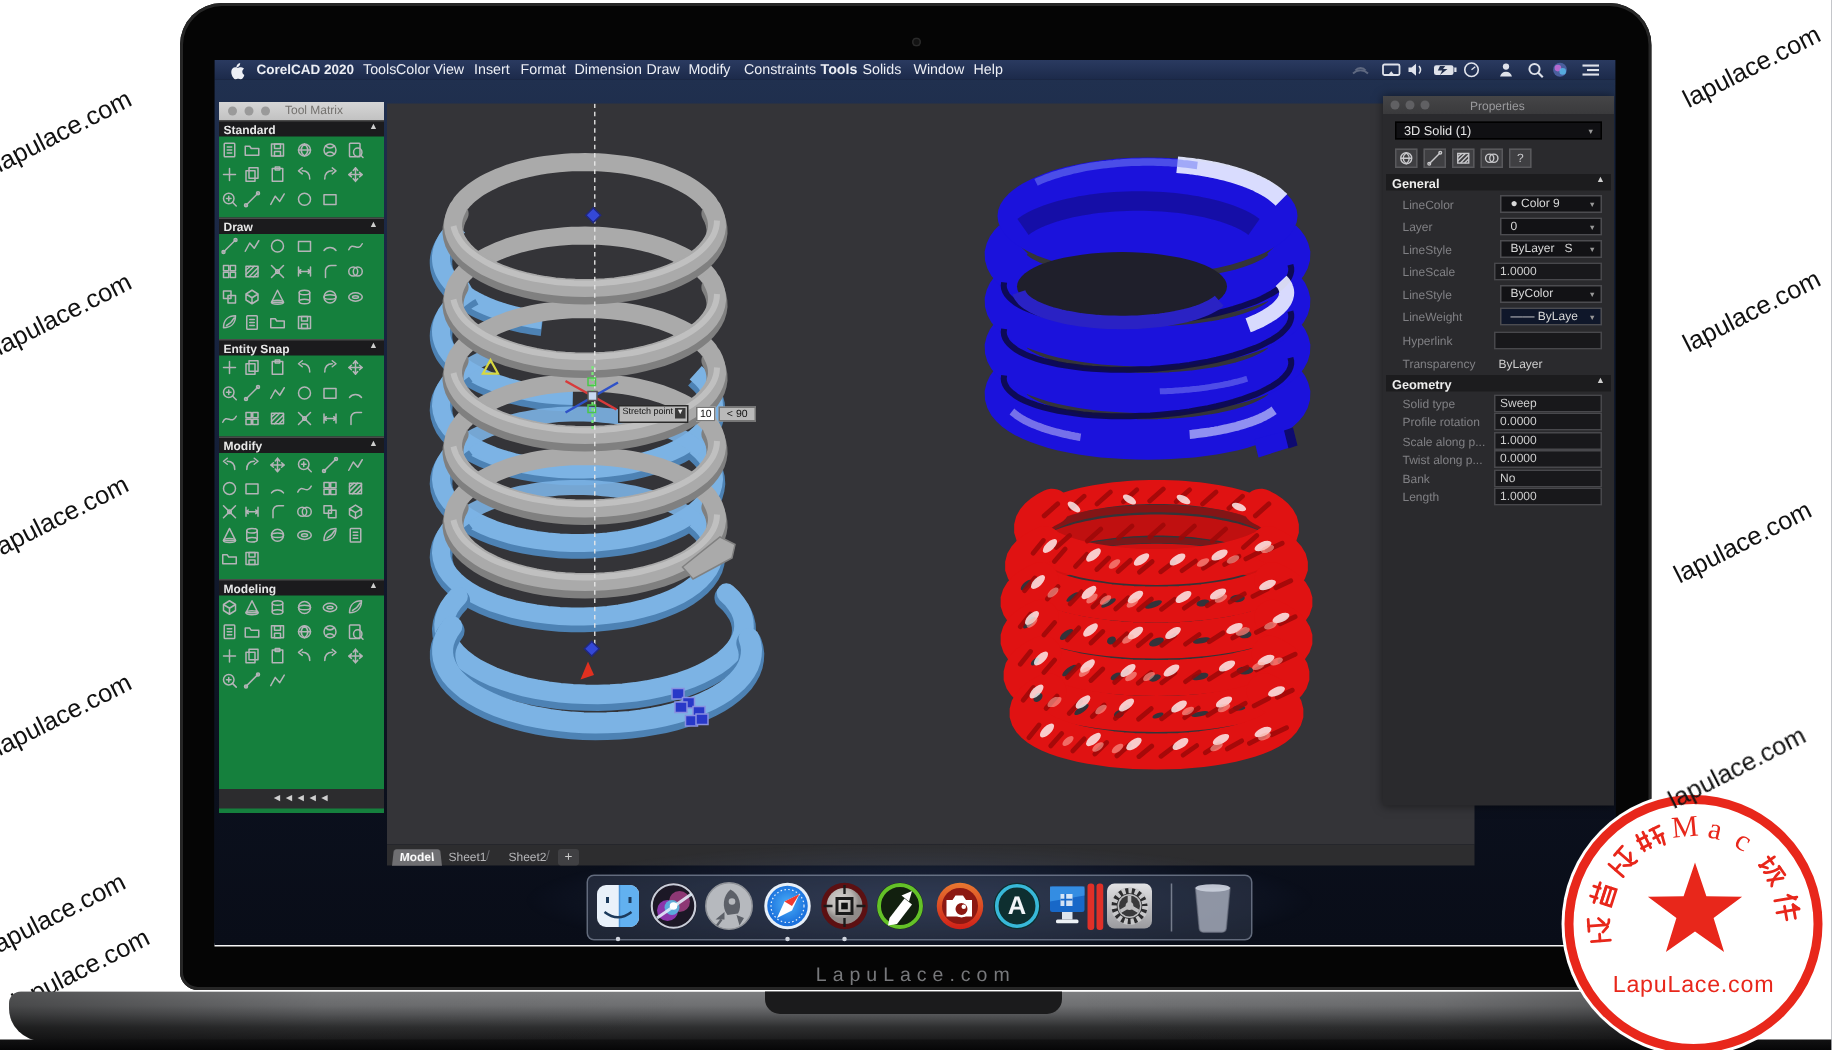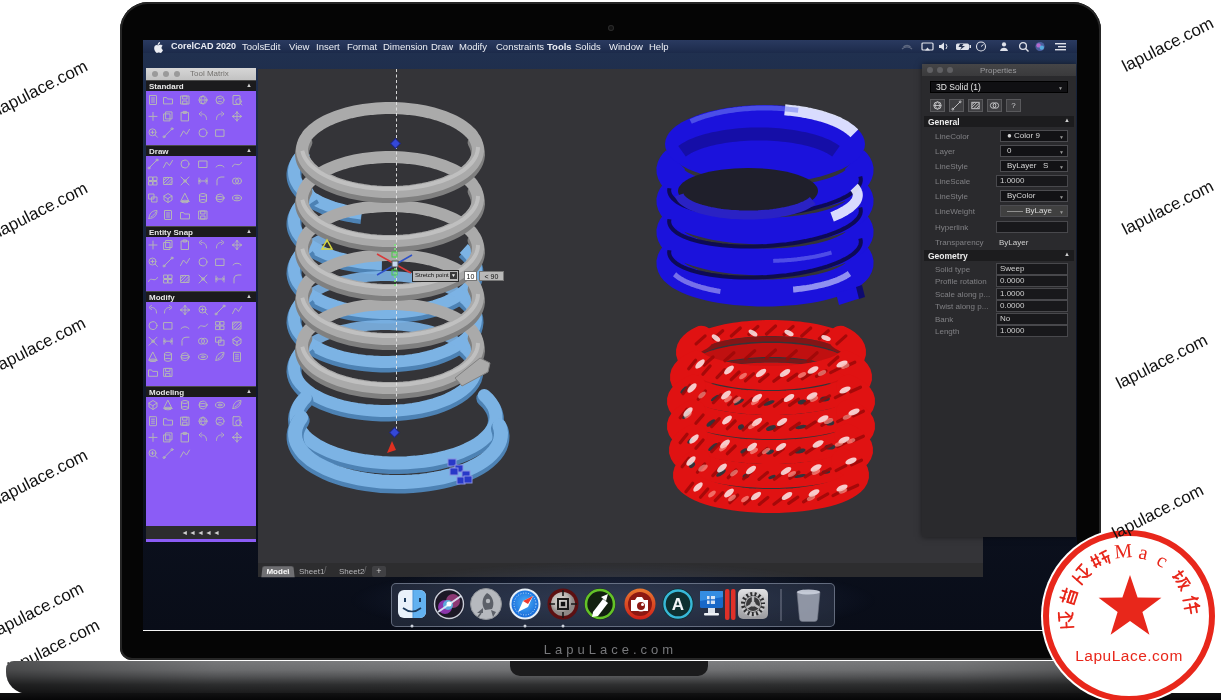--- a/index.html
+++ b/index.html
@@ -38,21 +38,21 @@
 <div class="abs" style="left:120px;top:642px;width:981px;height:16px;color:#77787b;
  font-size:13px;letter-spacing:4px;text-align:center">LapuLace.com</div>
 
 <div class="abs" id="screen" style="left:143px;top:40px;width:934px;height:590px;background:#11182b;overflow:hidden">
  <div class="abs" style="left:0;top:13px;width:934px;height:577px;
   background:linear-gradient(#20304f 0%,#1b2845 18%,#15203a 40%,#101729 62%,#0b101d 82%,#090d18 100%)"></div>
 
 <div class="abs" style="left:0;top:0;width:934px;height:13px;background:linear-gradient(#2a3a60,#1c2a4a)">
 <span class="abs" style="left:28px;top:0px;font-size:9px;line-height:13.5px;color:#eceef4;font-weight:bold">CorelCAD 2020</span>
 <span class="abs" style="left:99px;top:0px;font-size:9.5px;line-height:13.5px;color:#eceef4;font-weight:normal">Tools</span>
-<span class="abs" style="left:121px;top:0px;font-size:9.5px;line-height:13.5px;color:#eceef4;font-weight:normal">Edit</span>
+<span class="abs" style="left:121px;top:0px;font-size:9.5px;line-height:13.5px;color:#eceef4;font-weight:normal">Color</span>
 <span class="abs" style="left:146px;top:0px;font-size:9.5px;line-height:13.5px;color:#eceef4;font-weight:normal">View</span>
 <span class="abs" style="left:173px;top:0px;font-size:9.5px;line-height:13.5px;color:#eceef4;font-weight:normal">Insert</span>
 <span class="abs" style="left:204px;top:0px;font-size:9.5px;line-height:13.5px;color:#eceef4;font-weight:normal">Format</span>
 <span class="abs" style="left:240px;top:0px;font-size:9.5px;line-height:13.5px;color:#eceef4;font-weight:normal">Dimension</span>
 <span class="abs" style="left:288px;top:0px;font-size:9.5px;line-height:13.5px;color:#eceef4;font-weight:normal">Draw</span>
 <span class="abs" style="left:316px;top:0px;font-size:9.5px;line-height:13.5px;color:#eceef4;font-weight:normal">Modify</span>
 <span class="abs" style="left:353px;top:0px;font-size:9.5px;line-height:13.5px;color:#eceef4;font-weight:normal">Constraints</span>
 <span class="abs" style="left:404px;top:0px;font-size:9.5px;line-height:13.5px;color:#eceef4;font-weight:bold">Tools</span>
 <span class="abs" style="left:432px;top:0px;font-size:9.5px;line-height:13.5px;color:#eceef4;font-weight:normal">Solids</span>
 <span class="abs" style="left:466px;top:0px;font-size:9.5px;line-height:13.5px;color:#eceef4;font-weight:normal">Window</span>
@@ -80,21 +80,21 @@
 <rect x="155" y="2" width="11" height="1.4"></rect>
           <rect x="158" y="5" width="8" height="1.4"></rect>
           <rect x="155" y="8" width="11" height="1.4"></rect>
 </g>
       </svg>
 
 <svg class="abs" style="left:11px;top:1.5px" width="9" height="11" viewBox="0 0 814 1000">
         <path fill="#eceef4" d="M788 341c-6 4-107 61-107 188 0 147 129 199 133 200-1 3-21 71-68 141-42 61-86 123-153 123s-84-39-161-39c-75 0-102 40-163 40s-104-57-153-127C60 786 14 664 14 548c0-186 121-285 240-285 63 0 116 42 156 42 38 0 97-44 169-44 27 0 125 2 209 80zM552 0c8 68-20 135-59 184-39 47-103 84-165 84-7-66 21-131 60-178C427 41 497 3 552 0z"></path>
       </svg>
 </div>
-<div class="abs" style="left:3px;top:28px;width:110px;height:474px;background:#8b5cf6">
+<div class="abs" style="left:3px;top:28px;width:110px;height:474px;background:#15803d">
 <div class="abs" style="left:0;top:0;width:110px;height:12px;background:linear-gradient(#d6d6d6,#c2c2c2)">
 <span class="abs" style="left:6px;top:3px;width:6px;height:6px;border-radius:50%;background:#9a9a9a"></span>
 <span class="abs" style="left:17px;top:3px;width:6px;height:6px;border-radius:50%;background:#9a9a9a"></span>
 <span class="abs" style="left:28px;top:3px;width:6px;height:6px;border-radius:50%;background:#9a9a9a"></span>
 <span class="abs" style="left:44px;top:1px;font-size:8px;color:#74726f">Tool Matrix</span>
       </div>
 <div class="abs" style="left:0;top:12px;width:110px;height:11px;background:#1b1b1d;border-top:1px solid #4a4a4a">
         <span class="abs" style="left:3px;top:1px;font-size:8px;font-weight:bold;color:#e8e8e8">Standard</span>
         <span class="abs" style="right:4px;top:1px;font-size:6px;color:#cfcfcf">▲</span>
       </div>
@@ -851,21 +851,21 @@
 <div class="abs" style="left:78px;top:66px;width:68px;height:12px;background:#121215;border:1px solid #4c4c50;font-size:8px;color:#d8d8d8;line-height:10px;padding-left:6px">● Color 9<span class="abs" style="right:3px;top:1px;font-size:5px;color:#999">▼</span></div>
 <span class="abs" style="left:13px;top:83px;font-size:8px;color:#808084">Layer</span>
 <div class="abs" style="left:78px;top:81px;width:68px;height:12px;background:#121215;border:1px solid #4c4c50;font-size:8px;color:#d8d8d8;line-height:10px;padding-left:6px">0<span class="abs" style="right:3px;top:1px;font-size:5px;color:#999">▼</span></div>
 <span class="abs" style="left:13px;top:98px;font-size:8px;color:#808084">LineStyle</span>
 <div class="abs" style="left:78px;top:96px;width:68px;height:12px;background:#121215;border:1px solid #4c4c50;font-size:8px;color:#d8d8d8;line-height:10px;padding-left:6px">ByLayer&nbsp;&nbsp;&nbsp;S<span class="abs" style="right:3px;top:1px;font-size:5px;color:#999">▼</span></div>
 <span class="abs" style="left:13px;top:113px;font-size:8px;color:#808084">LineScale</span>
 <div class="abs" style="left:74px;top:111px;width:72px;height:12px;background:#18181b;border:1px solid #48484c;font-size:8px;color:#cfcfcf;line-height:10px;padding-left:3px">1.0000</div>
 <span class="abs" style="left:13px;top:128px;font-size:8px;color:#808084">LineStyle</span>
 <div class="abs" style="left:78px;top:126px;width:68px;height:12px;background:#121215;border:1px solid #4c4c50;font-size:8px;color:#d8d8d8;line-height:10px;padding-left:6px">ByColor<span class="abs" style="right:3px;top:1px;font-size:5px;color:#999">▼</span></div>
 <span class="abs" style="left:13px;top:143px;font-size:8px;color:#808084">LineWeight</span>
-<div class="abs" style="left:78px;top:141px;width:68px;height:12px;background:#404040;border:1px solid #4c4c50;font-size:8px;color:#d8d8d8;line-height:10px;padding-left:6px">—— ByLaye<span class="abs" style="right:3px;top:1px;font-size:5px;color:#999">▼</span></div>
+<div class="abs" style="left:78px;top:141px;width:68px;height:12px;background:#0f172a;border:1px solid #4c4c50;font-size:8px;color:#d8d8d8;line-height:10px;padding-left:6px">—— ByLaye<span class="abs" style="right:3px;top:1px;font-size:5px;color:#999">▼</span></div>
 <span class="abs" style="left:13px;top:159px;font-size:8px;color:#808084">Hyperlink</span>
 <div class="abs" style="left:74px;top:157px;width:72px;height:12px;background:#18181b;border:1px solid #48484c;font-size:8px;color:#cfcfcf;line-height:10px;padding-left:3px"></div>
 <span class="abs" style="left:13px;top:174px;font-size:8px;color:#808084">Transparency</span>
 <span class="abs" style="left:77px;top:174px;font-size:8px;color:#cfcfcf">ByLayer</span>
 <div class="abs" style="left:2px;top:186px;width:150px;height:11px;background:#1c1c1e">
         <span class="abs" style="left:4px;top:1px;font-size:8.5px;font-weight:bold;color:#ededed">Geometry</span>
         <span class="abs" style="right:4px;top:1px;font-size:6px;color:#cfcfcf">▲</span>
       </div>
 <span class="abs" style="left:13px;top:201px;font-size:8px;color:#808084">Solid type</span>
 <div class="abs" style="left:74px;top:199px;width:72px;height:12px;background:#18181b;border:1px solid #48484c;font-size:8px;color:#cfcfcf;line-height:10px;padding-left:3px">Sweep</div>

